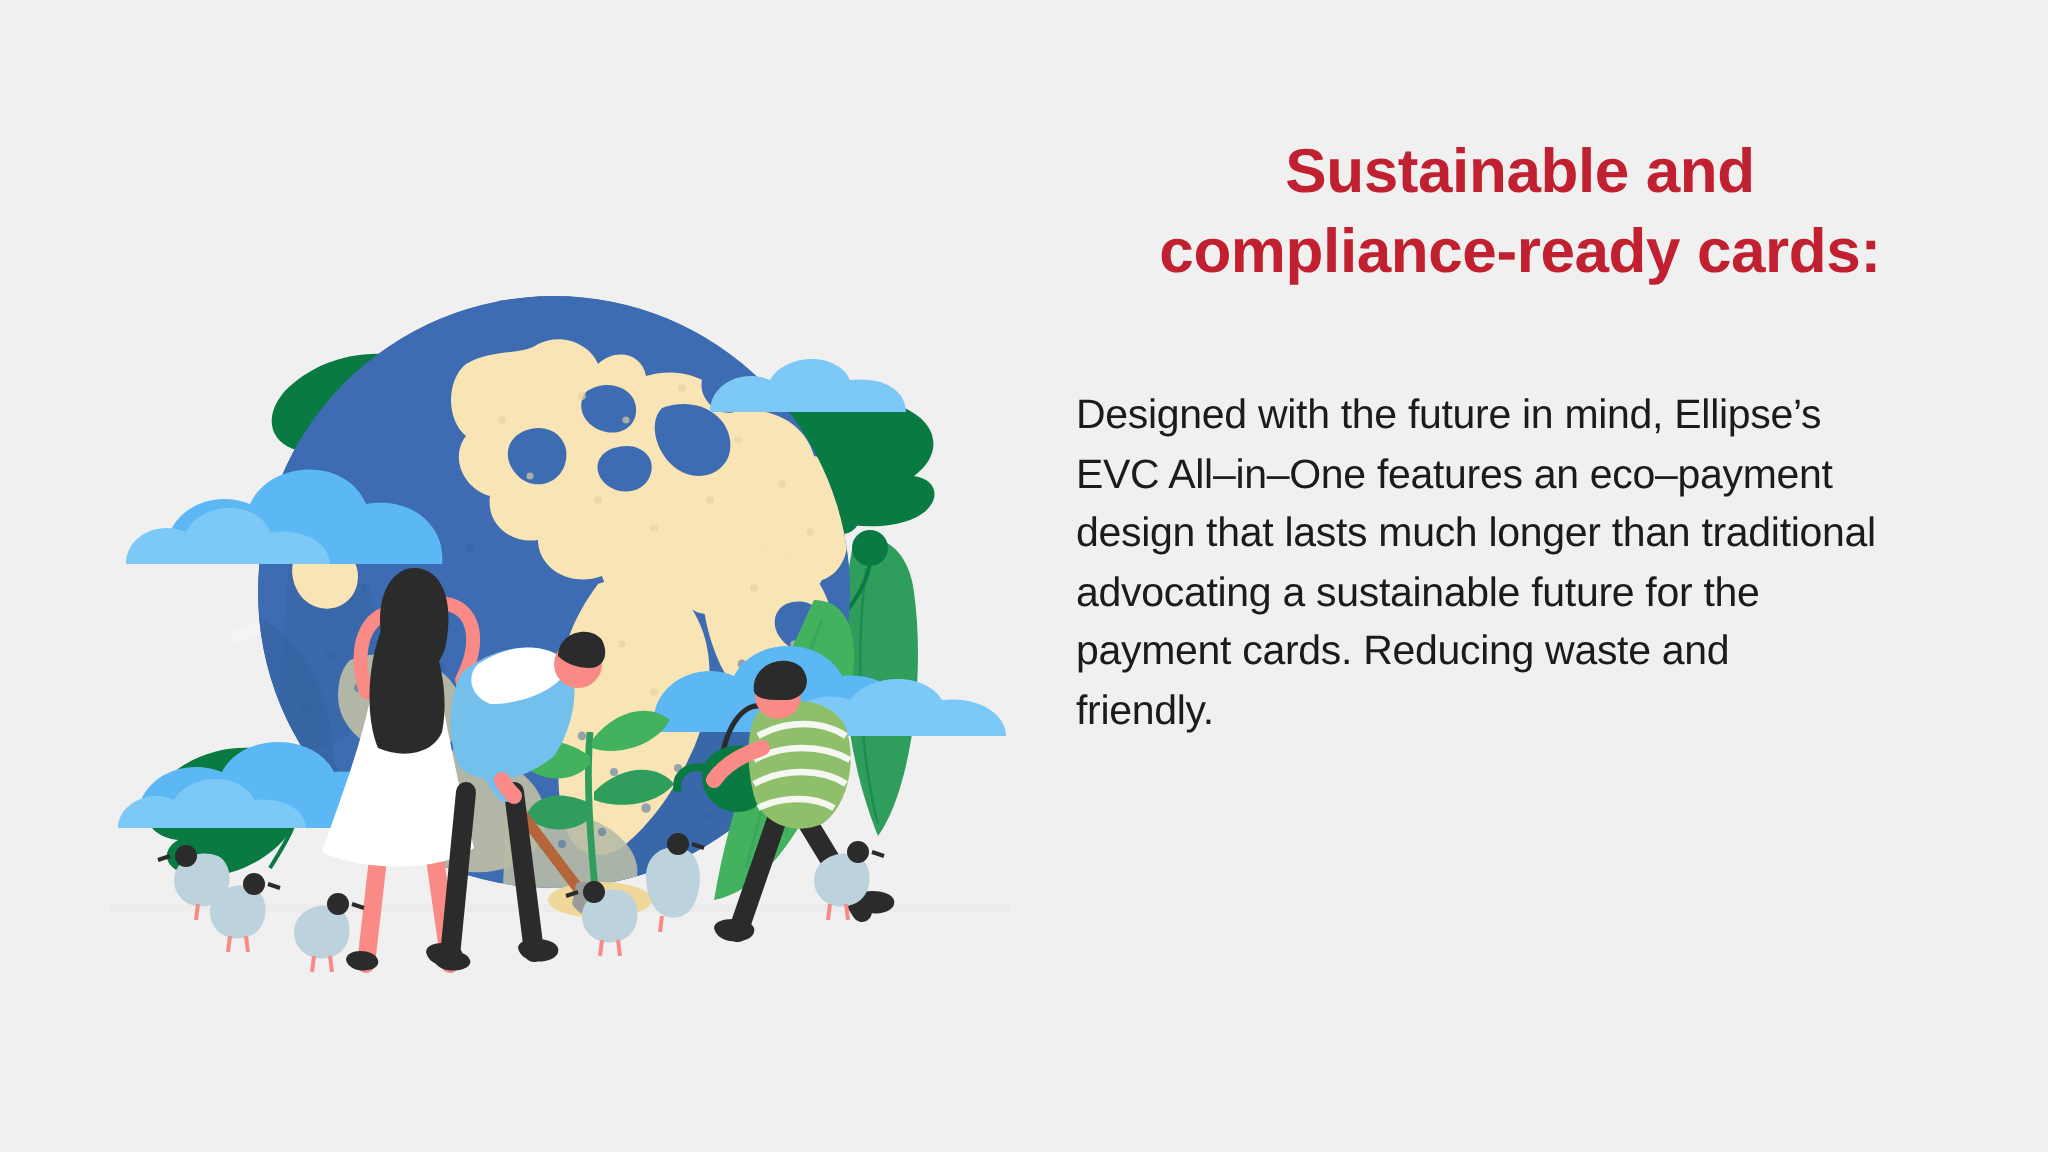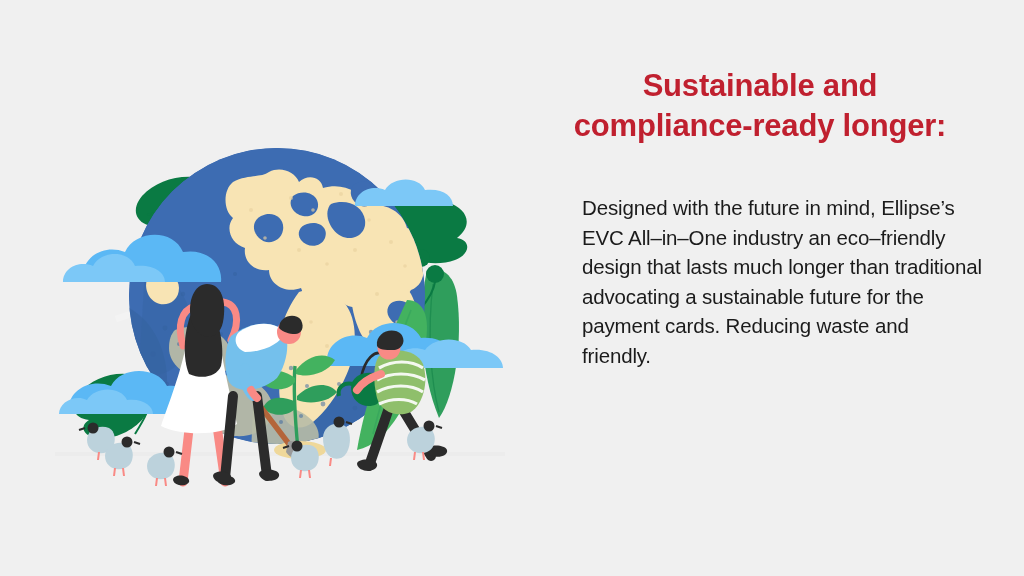--- a/index.html
+++ b/index.html
@@ -65,21 +65,20 @@
     font-family: "Liberation Sans", sans-serif;
     font-size: 20.5px;
     font-weight: normal;
     line-height: 29.5px;
     letter-spacing: -0.15px;
     text-align: left;
   }
   .body-copy .bc-line {
     display: block;
     white-space: nowrap;
-    margin-left: 44px;
   }
 </style>
 </head>
 <body>
 
 <div class="slide">
 
   <div class="illustration">
     <svg viewBox="0 0 450 425" xmlns="http://www.w3.org/2000/svg">
       <defs>
@@ -438,26 +437,26 @@
         </g>
 
       </g>
     </svg>
   </div>
 
   <div class="text-col">
 
     <h1 class="headline">
       <span class="hl-line">Sustainable and</span>
-      <span class="hl-line">compliance-ready longer:</span>
+      <span class="hl-line">compliance-ready cards:</span>
     </h1>
 
     <p class="body-copy">
       <span class="bc-line">Designed with the future in mind, Ellipse’s</span>
-      <span class="bc-line">EVC All–in–One industry an eco–friendly</span>
+      <span class="bc-line">EVC All–in–One features an eco–payment</span>
       <span class="bc-line">design that lasts much longer than traditional</span>
       <span class="bc-line">advocating a sustainable future for the</span>
       <span class="bc-line">payment cards. Reducing waste and</span>
       <span class="bc-line">friendly.</span>
     </p>
 
   </div>
 
 </div>
 

